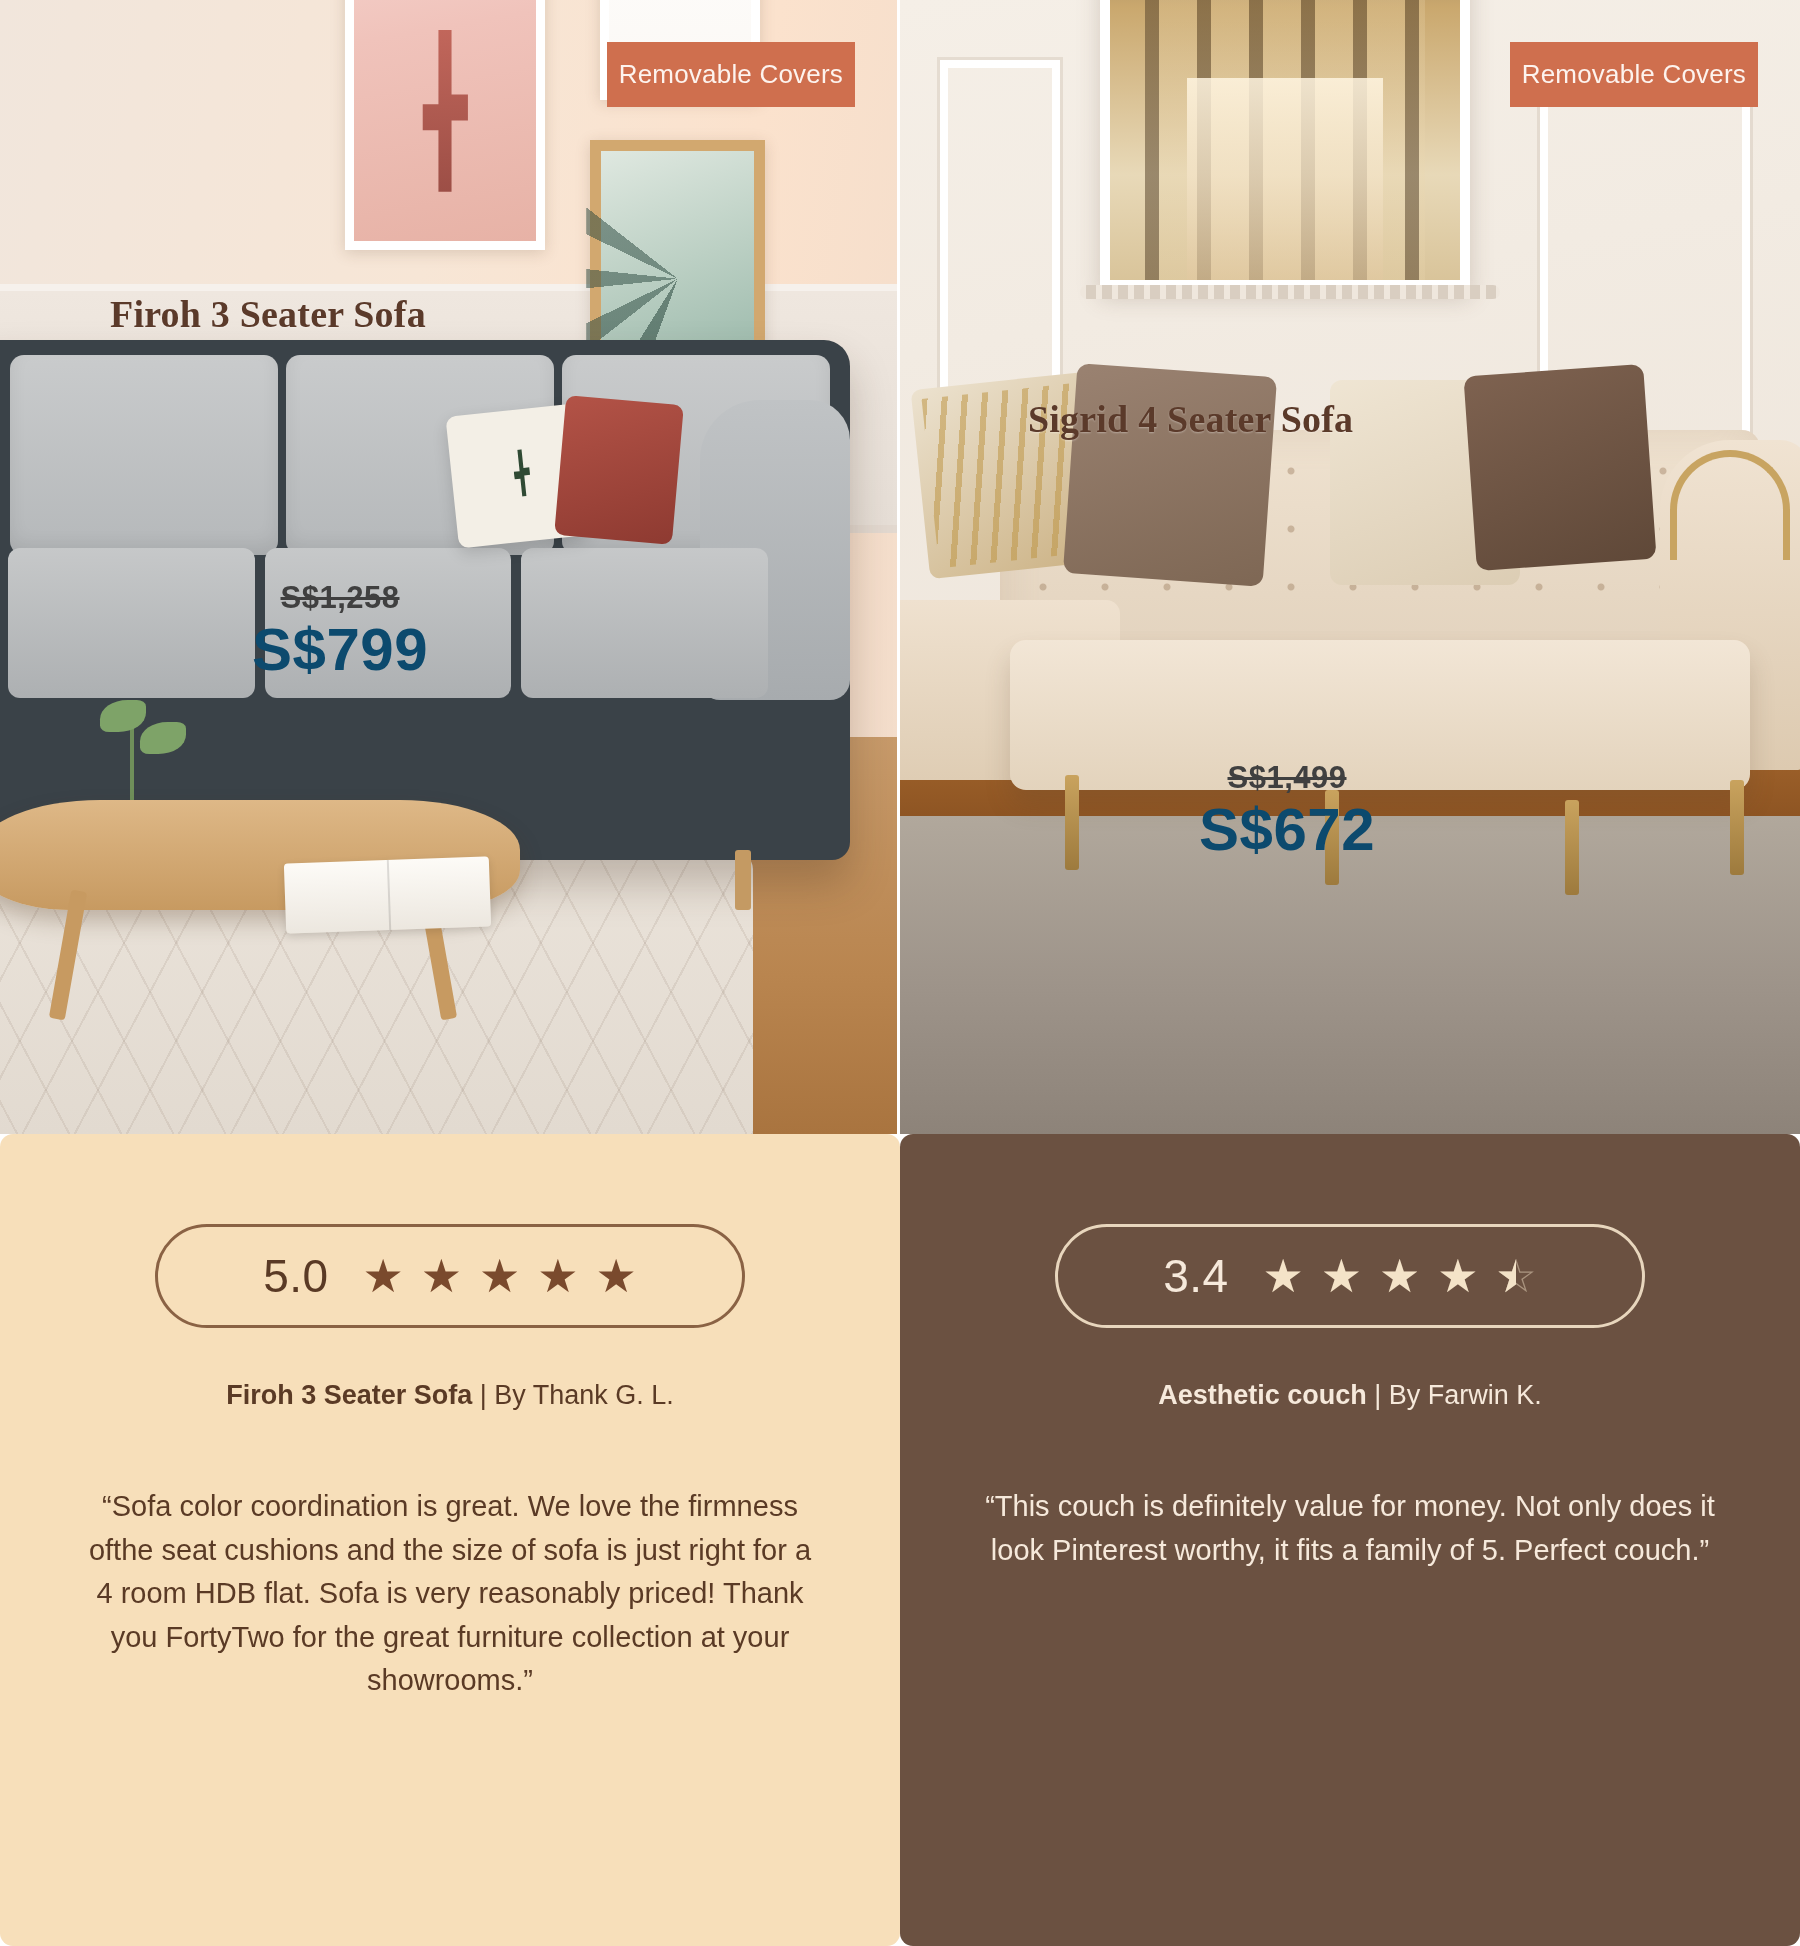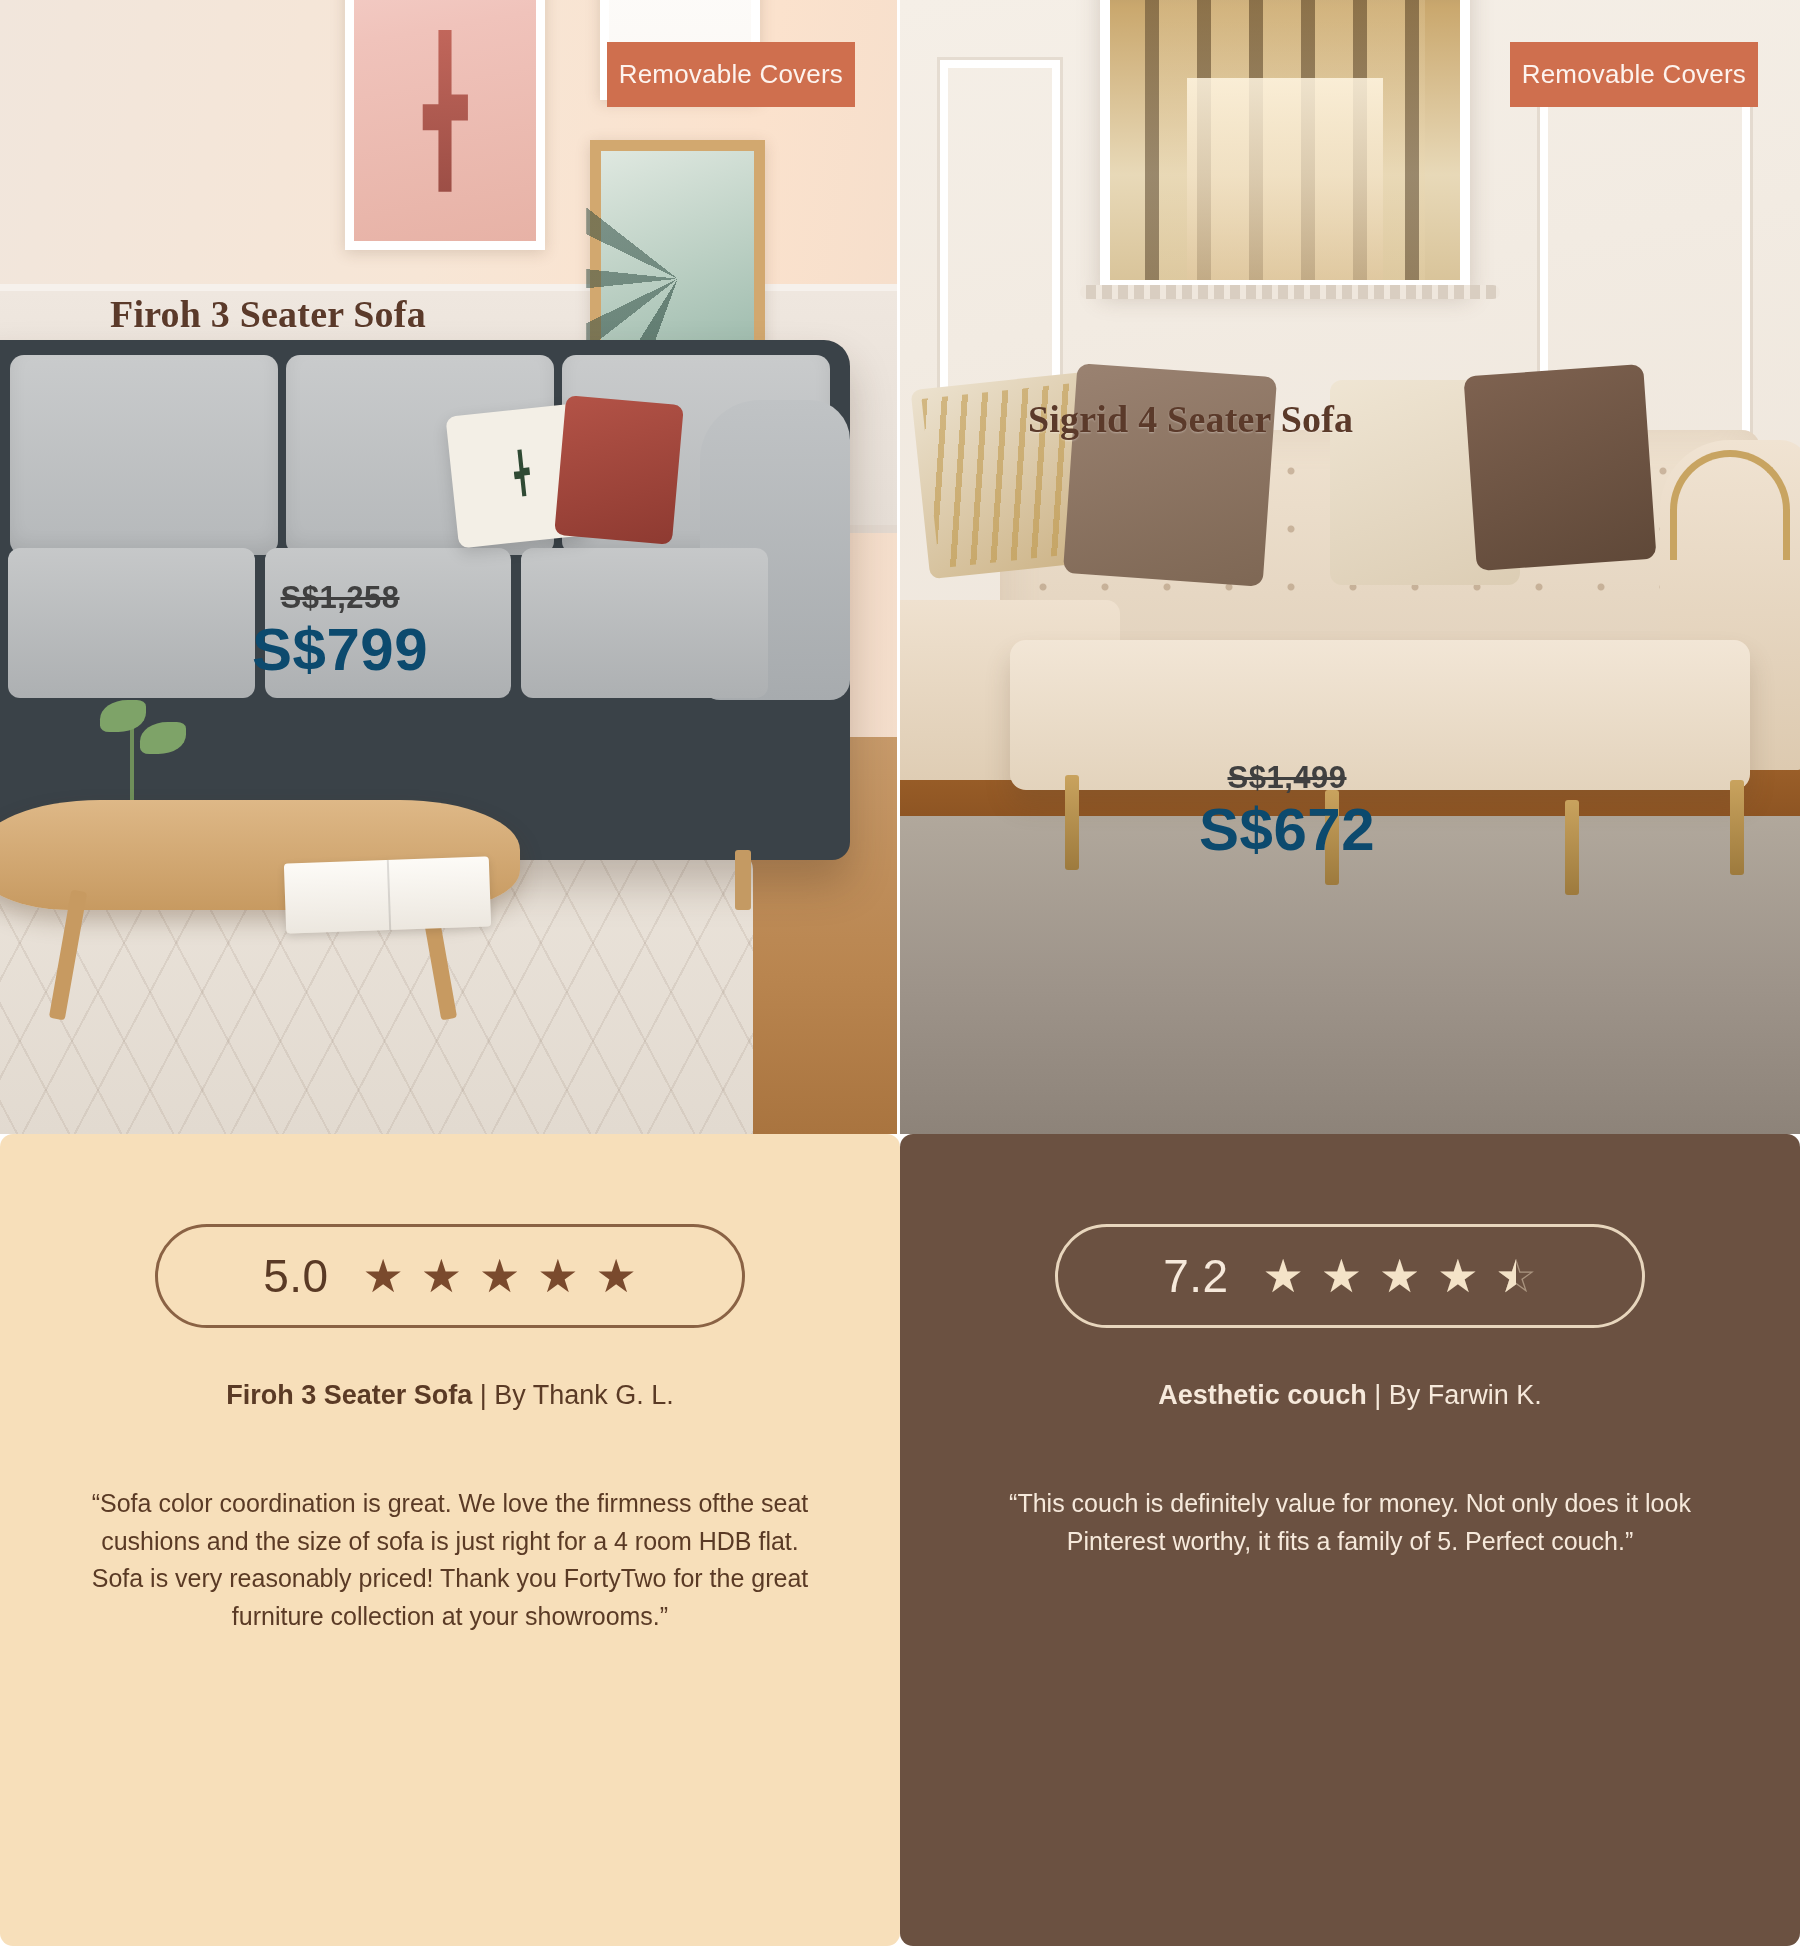--- a/index.html
+++ b/index.html
@@ -281,21 +281,21 @@
   .review.dark  .stars { color: #f4e3c8; }
   .half-star { position: relative; display: inline-block; }
   .half-star .back { opacity: .45; }
   .half-star .front {
     position: absolute; left: 0; top: 0; width: 50%; overflow: hidden; white-space: nowrap;
   }
   .review-meta { margin-top: 52px; font-size: 27px; text-align: center; }
   .review-product { font-weight: bold; }
   .review-author { font-weight: normal; }
   .review-text {
-    margin-top: 74px; font-size: 25px; line-height: 1.5; text-align: center; max-width: 740px;
+    margin-top: 74px; font-size: 29px; line-height: 1.5; text-align: center; max-width: 740px;
   }
   .review.dark .review-text { max-width: 760px; }
 </style>
 </head>
 <body>
 
 <div class="page">
 
   <div class="product-row">
 
@@ -397,21 +397,21 @@
         </span>
       </div>
       <div class="review-meta">
         <span class="review-product">Firoh 3 Seater Sofa</span><span class="review-author"> | By Thank G. L.</span>
       </div>
       <div class="review-text">“Sofa color coordination is great. We love the firmness ofthe seat cushions and the size of sofa is just right for a 4 room HDB flat. Sofa is very reasonably priced! Thank you FortyTwo for the great furniture collection at your showrooms.”</div>
     </div>
 
     <div class="review dark">
       <div class="rating-pill">
-        <span class="rating-value">7.2</span>
+        <span class="rating-value">3.4</span>
         <span class="stars">
           <span>★</span>
           <span>★</span>
           <span>★</span>
           <span>★</span>
           <span class="half-star">
             <span class="back">☆</span>
             <span class="front">★</span>
           </span>
         </span>

